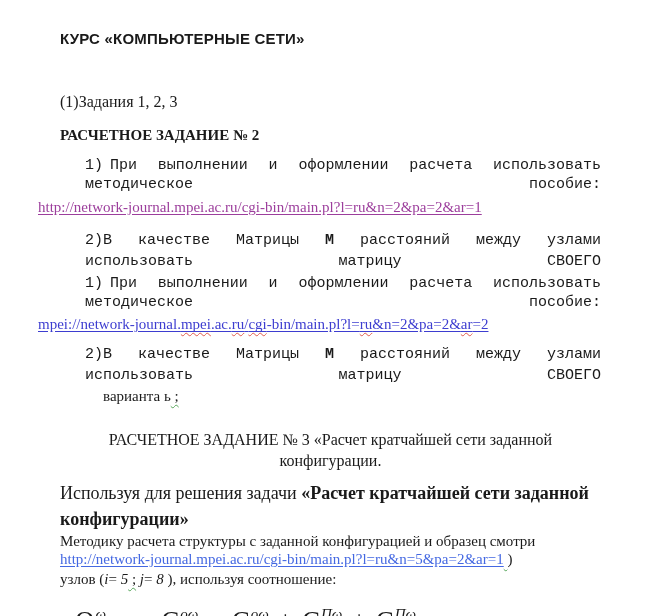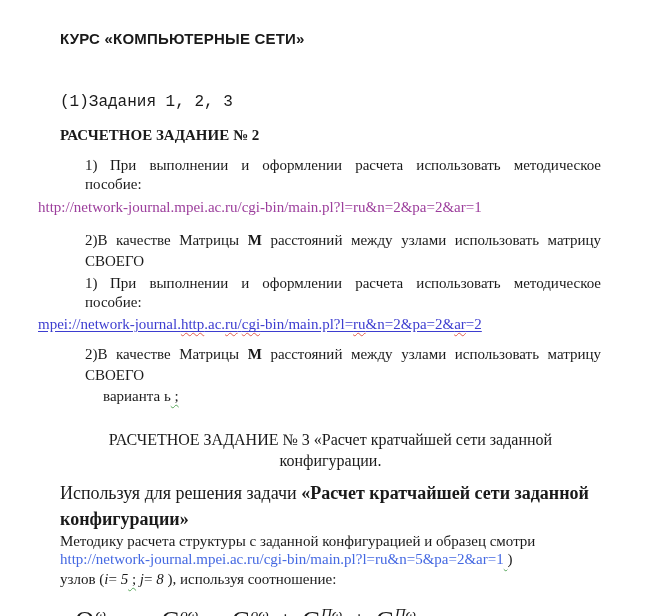--- a/index.html
+++ b/index.html
@@ -18,44 +18,44 @@
     border-radius: 16px;
   }
   .course-title {
     font-family: "Liberation Sans", sans-serif;
     font-weight: bold;
     font-size: 15px;
     line-height: 18px;
     letter-spacing: 0.2px;
   }
   .tasks-line {
-    font-family: Liberation Mono, monospace;
+    font-family: Liberation Serif, serif;
     font-size: 16px;
     line-height: 20px;
     margin-top: 44px;
   }
   .rz-head { font-weight: bold; font-size: 15px; line-height: 19px; margin-top: 14px; }
   .rz-head .plain { font-weight: normal; }
   .num-item {
     margin-top: 11px;
     padding-left: 25px;
     line-height: 19px;
   }
   .num-item .num { display: inline-block; width: 25px; }
-  .jline { text-align: justify; text-align-last: justify; }
+  .jline { text-align: justify; text-align-last: justify; font-family: Liberation Mono, monospace; }
   .link-line {
     margin-left: -22px;
     margin-top: 4px;
     line-height: 19px;
   }
   .cont-line { padding-left: 43px; line-height: 21px; }
   .item2-first { margin-top: 13px; padding-left: 25px; line-height: 21px; }
-  .lnk1 { color: var(--c-linkv, #9c3e9c); text-underline-offset: 2px; text-align: right; }
+  .lnk1 { color: var(--c-linkv, #9c3e9c); text-decoration: underline; text-underline-offset: 2px; text-align: right; }
   .lnk2 { color: var(--c-link, #3d3dd0); text-decoration: underline; text-underline-offset: 2px; }
-  .lnk3 { color: var(--c-link2, #4468e2); text-underline-offset: 2px; margin-top: 9px; }
+  .lnk3 { color: var(--c-link2, #4468e2); text-decoration: underline; text-underline-offset: 2px; margin-top: 9px; }
   .sq-red {
     text-decoration-line: underline;
     text-decoration-style: wavy;
     text-decoration-color: var(--c-sqred, #e05a4e);
     text-decoration-thickness: 1px;
     text-underline-offset: 3px;
     text-decoration-skip-ink: none;
   }
   .lnk2 .sq-red {
     
@@ -113,21 +113,21 @@
 
   <div class="num-item jline"><span class="num">1)</span><span>При выполнении и оформлении расчета  использовать методическое пособие:</span></div>
 
   <div class="link-line"><span class="lnk1">http://network-journal.mpei.ac.ru/cgi-bin/main.pl?l=ru&amp;n=2&amp;pa=2&amp;ar=1</span></div>
 
   <div class="item2-first jline"><span class="num">2)</span><span>В качестве Матрицы </span><span class="b">М</span><span> расстояний между узлами использовать матрицу СВОЕГО</span></div>
 
 
   <div class="num-item jline" style="margin-top:2px;"><span class="num">1)</span><span>При выполнении и оформлении расчета  использовать методическое  пособие:</span></div>
 
-  <div class="link-line" style="margin-top:3px;"><span class="lnk2"><span>mpei://network-journal.</span><span class="sq-red">http</span><span>.ac.</span><span class="sq-red">ru</span><span>/</span><span class="sq-red">cgi</span><span>-bin/main.pl?l=</span><span class="sq-red">ru</span><span>&amp;n=2&amp;pa=2&amp;</span><span class="sq-red">ar</span><span>=2</span></span></div>
+  <div class="link-line" style="margin-top:3px;"><span class="lnk2"><span>mpei://network-journal.</span><span class="sq-red">mpei</span><span>.ac.</span><span class="sq-red">ru</span><span>/</span><span class="sq-red">cgi</span><span>-bin/main.pl?l=</span><span class="sq-red">ru</span><span>&amp;n=2&amp;pa=2&amp;</span><span class="sq-red">ar</span><span>=2</span></span></div>
 
   <div class="item2-first jline" style="margin-top:10px;"><span class="num">2)</span><span>В качестве Матрицы </span><span class="b">М</span><span> расстояний между узлами использовать матрицу СВОЕГО</span></div>
   <div class="cont-line"><span>варианта ь</span><span class="sq-green"> ;</span></div>
 
   <div class="rz3-head">РАСЧЕТНОЕ ЗАДАНИЕ № 3 «Расчет кратчайшей сети заданной конфигурации.</div>
 
   <div class="using"><span>Используя для решения задачи </span><span class="b">«Расчет кратчайшей сети заданной</span><br><span class="b">конфигурации»</span></div>
 
   <div class="method-line">Методику расчета  структуры с заданной  конфигурацией и   образец  смотри</div>
 

